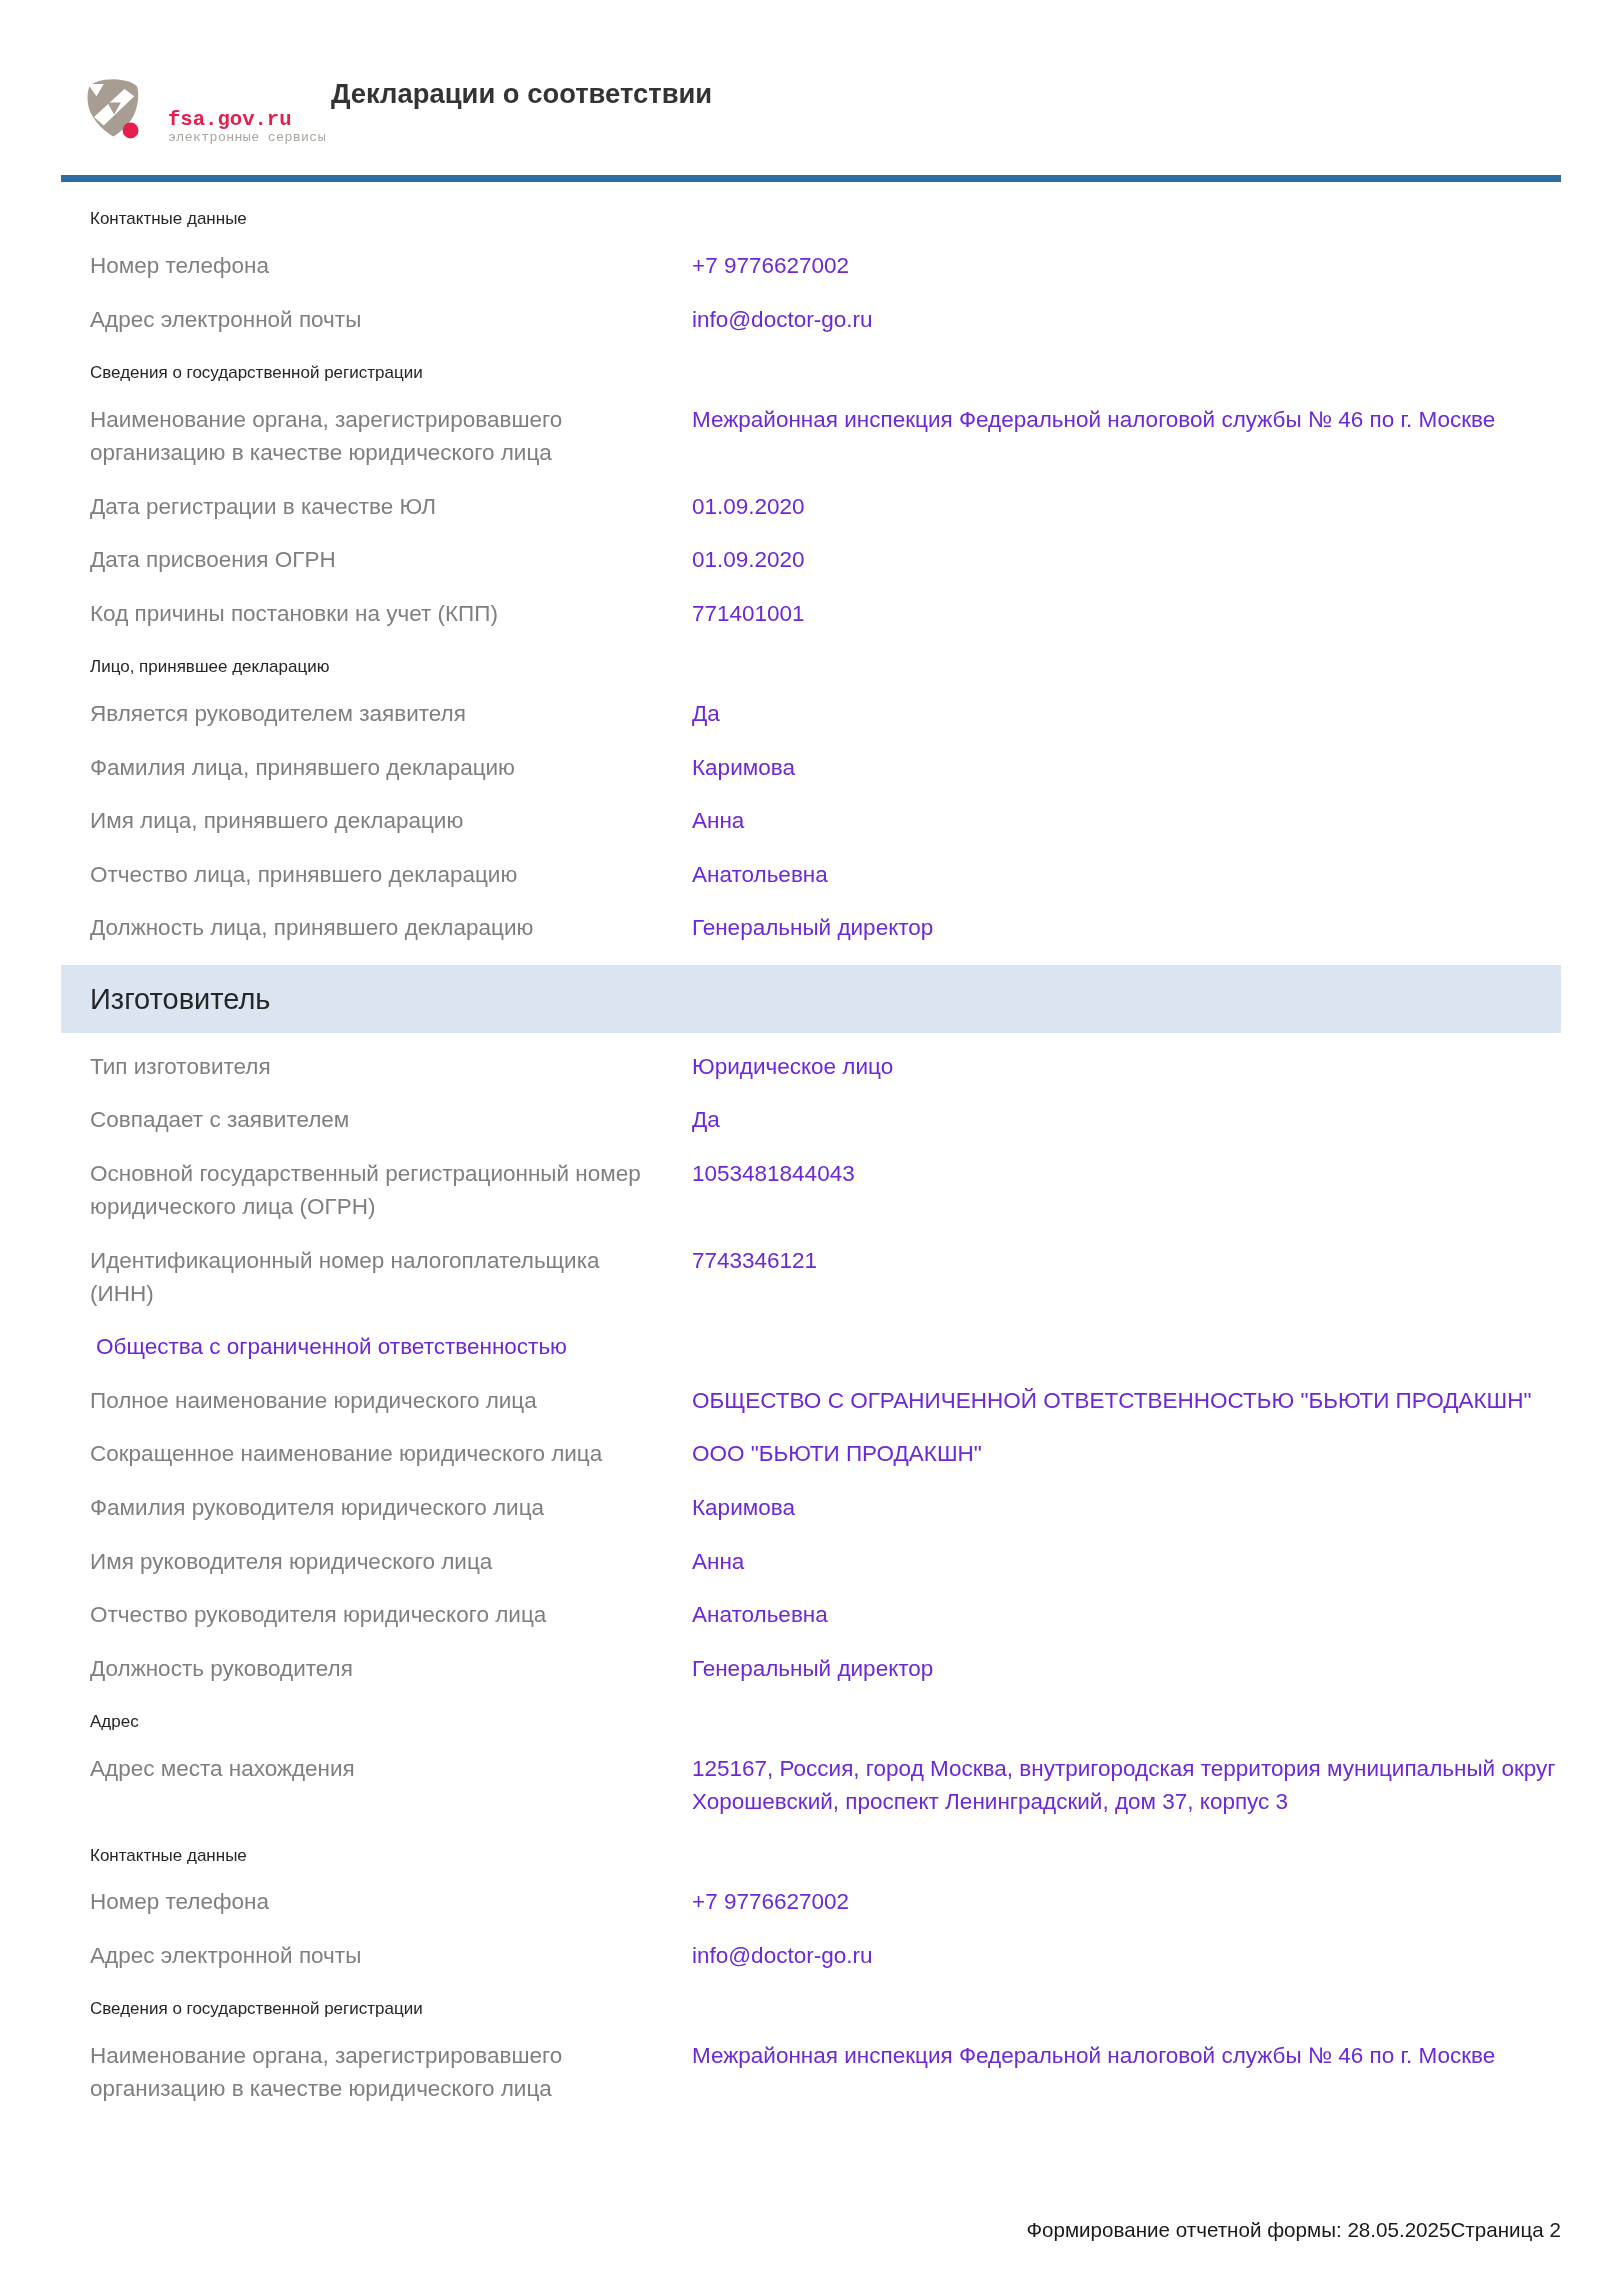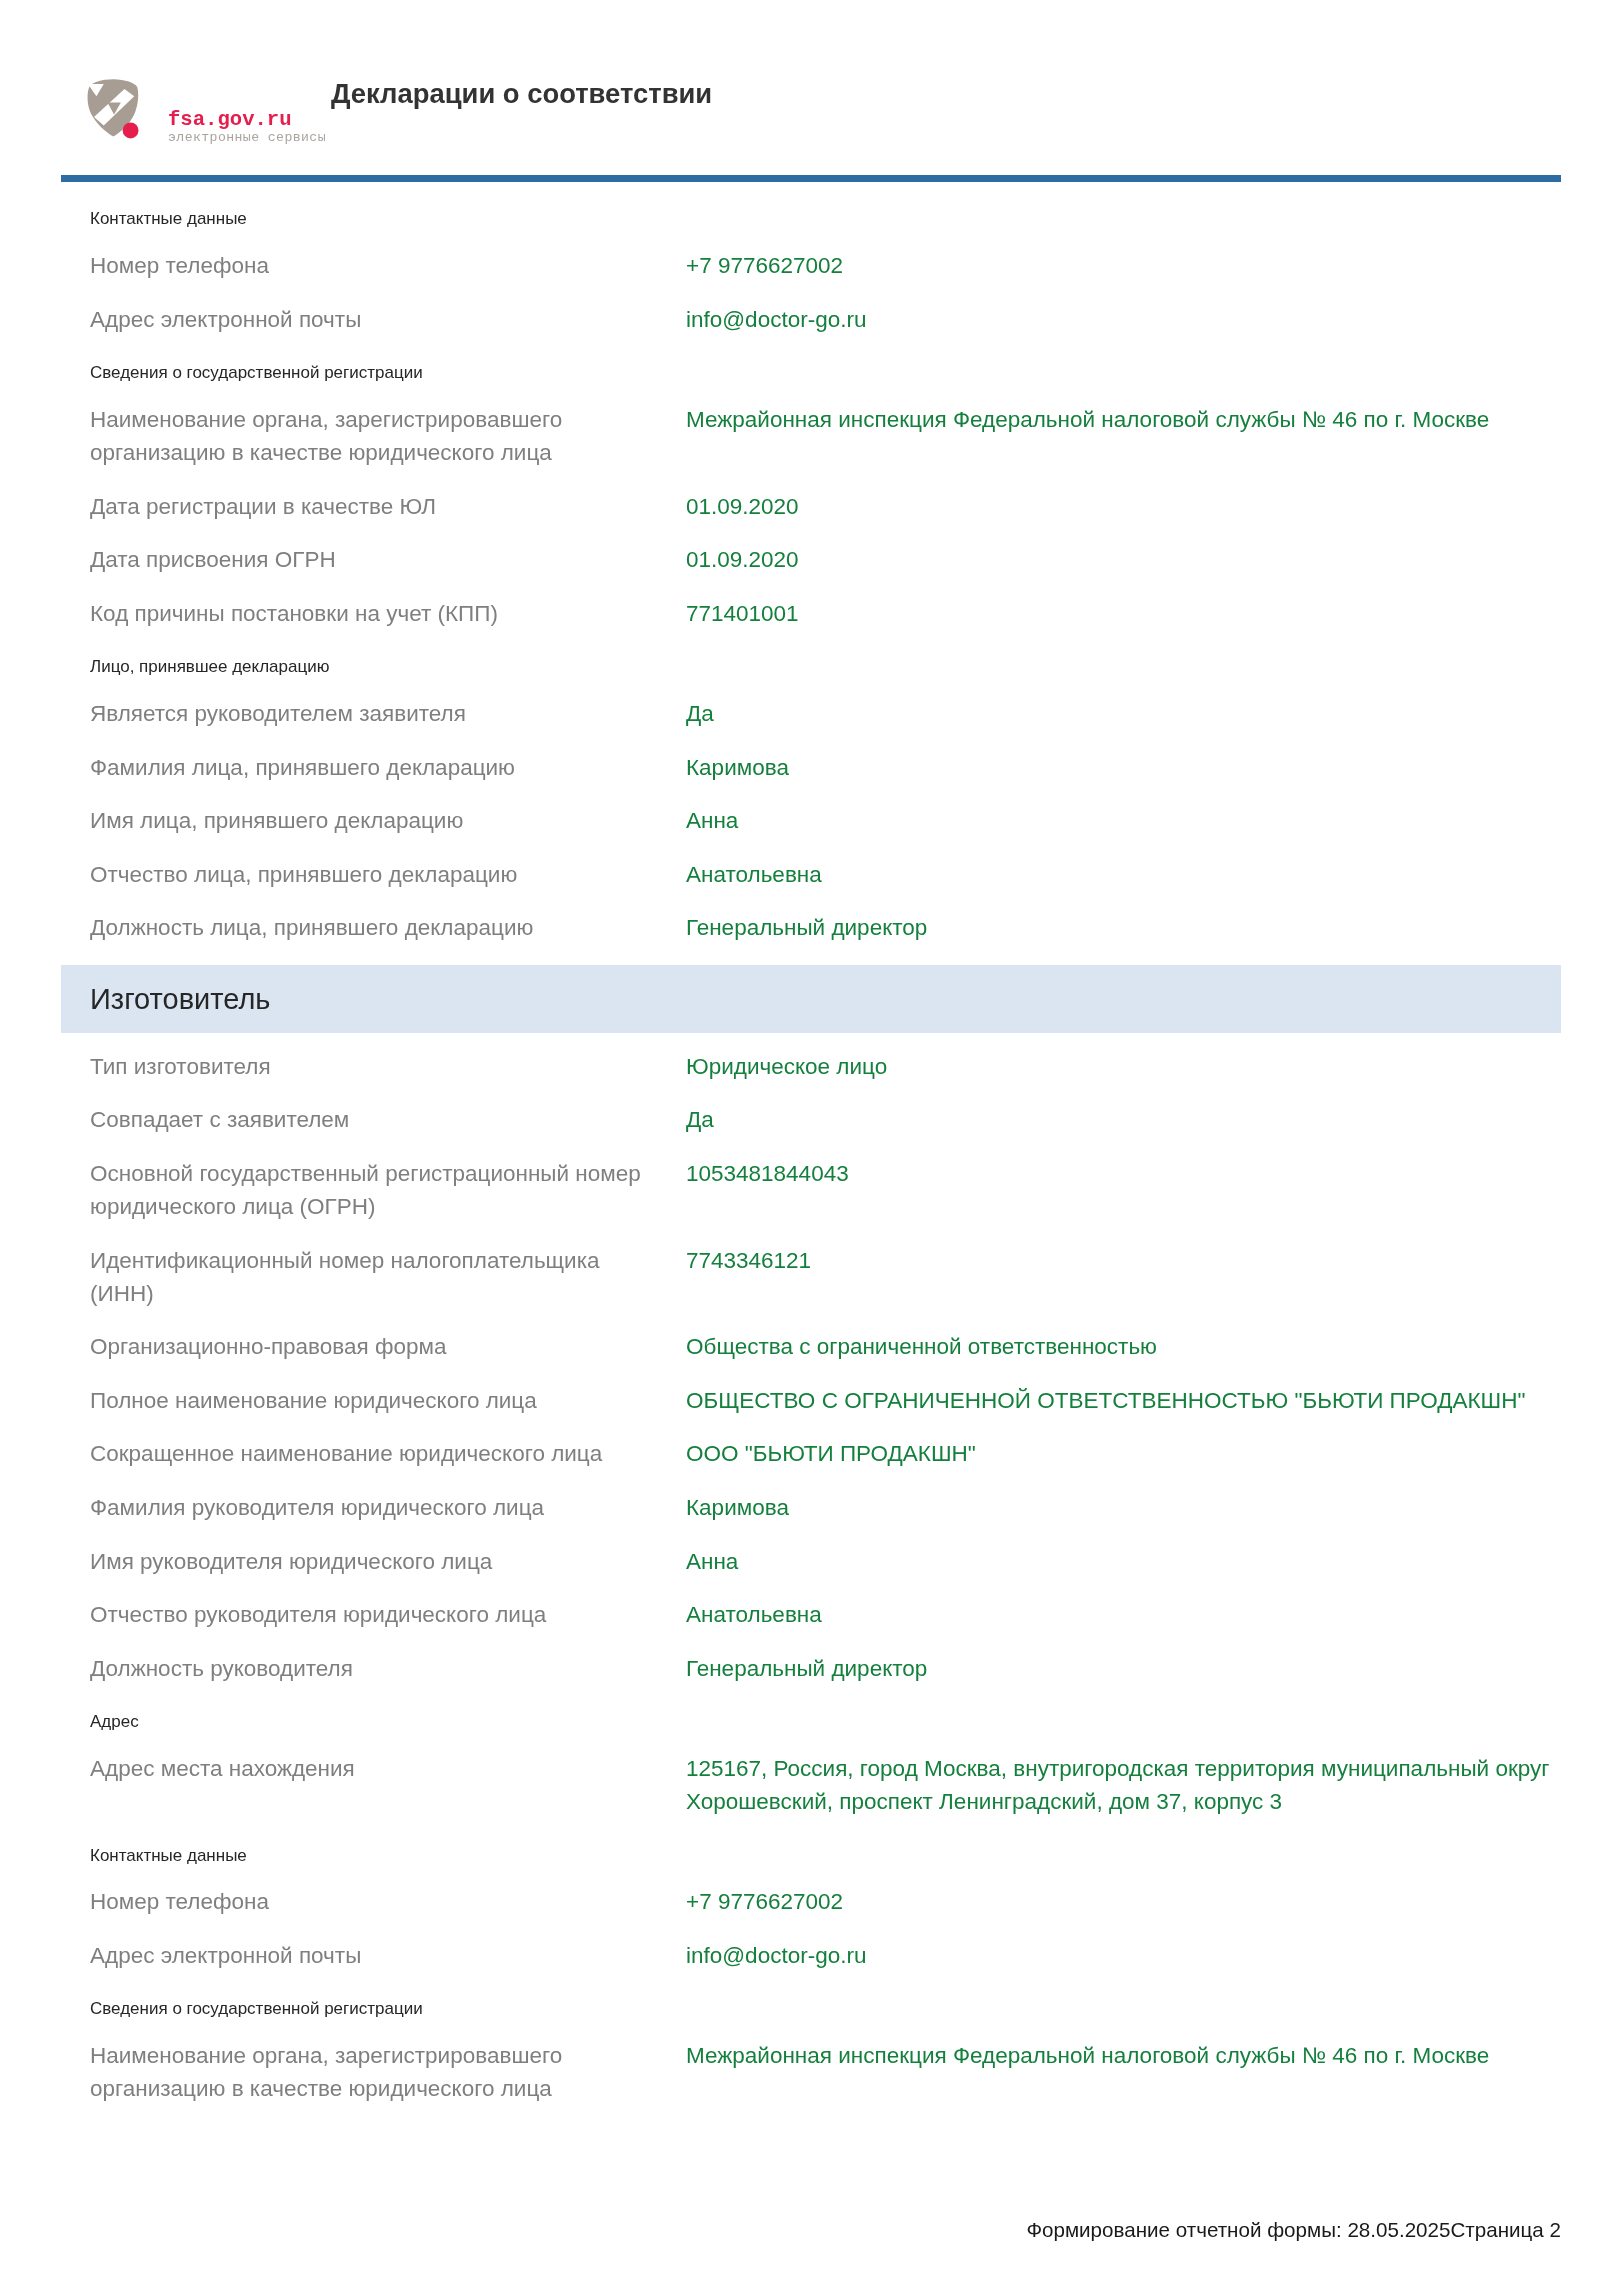--- a/index.html
+++ b/index.html
@@ -31,21 +31,21 @@
   .section-heading {
     font-size:17px; font-weight:400; color:#262626;
     line-height:33px; margin:0 0 13.7px 0;
   }
   .field-row {
     display:grid; grid-template-columns:596px 875px;
     margin:0 0 20.6px 0;
     font-size:22.5px; line-height:33px;
   }
   .field-label { color:#7f7f7f; padding-right:33px; }
-  .field-value { color:#15803d; }
+  .field-value { color:#6d28d9;margin-left:6px; }
   
   .footer {
     position:absolute; left:61px; right:59px; bottom:51px;
     display:flex; justify-content:flex-end;
     font-size:20.6px; color:#1a1a1a;
   }
 </style>
 </head>
 <body>
 
@@ -133,21 +133,20 @@
       </div>
       <div class="field-row">
         <div class="field-label">Основной государственный регистрационный номер юридического лица (ОГРН)</div>
         <div class="field-value">1053481844043</div>
       </div>
       <div class="field-row">
         <div class="field-label">Идентификационный номер налогоплательщика (ИНН)</div>
         <div class="field-value">7743346121</div>
       </div>
       <div class="field-row">
-        <div class="field-label">Организационно-правовая форма</div>
         <div class="field-value">Общества с ограниченной ответственностью</div>
       </div>
       <div class="field-row">
         <div class="field-label">Полное наименование юридического лица</div>
         <div class="field-value">ОБЩЕСТВО С ОГРАНИЧЕННОЙ ОТВЕТСТВЕННОСТЬЮ "БЬЮТИ ПРОДАКШН"</div>
       </div>
       <div class="field-row">
         <div class="field-label">Сокращенное наименование юридического лица</div>
         <div class="field-value">ООО "БЬЮТИ ПРОДАКШН"</div>
       </div>

